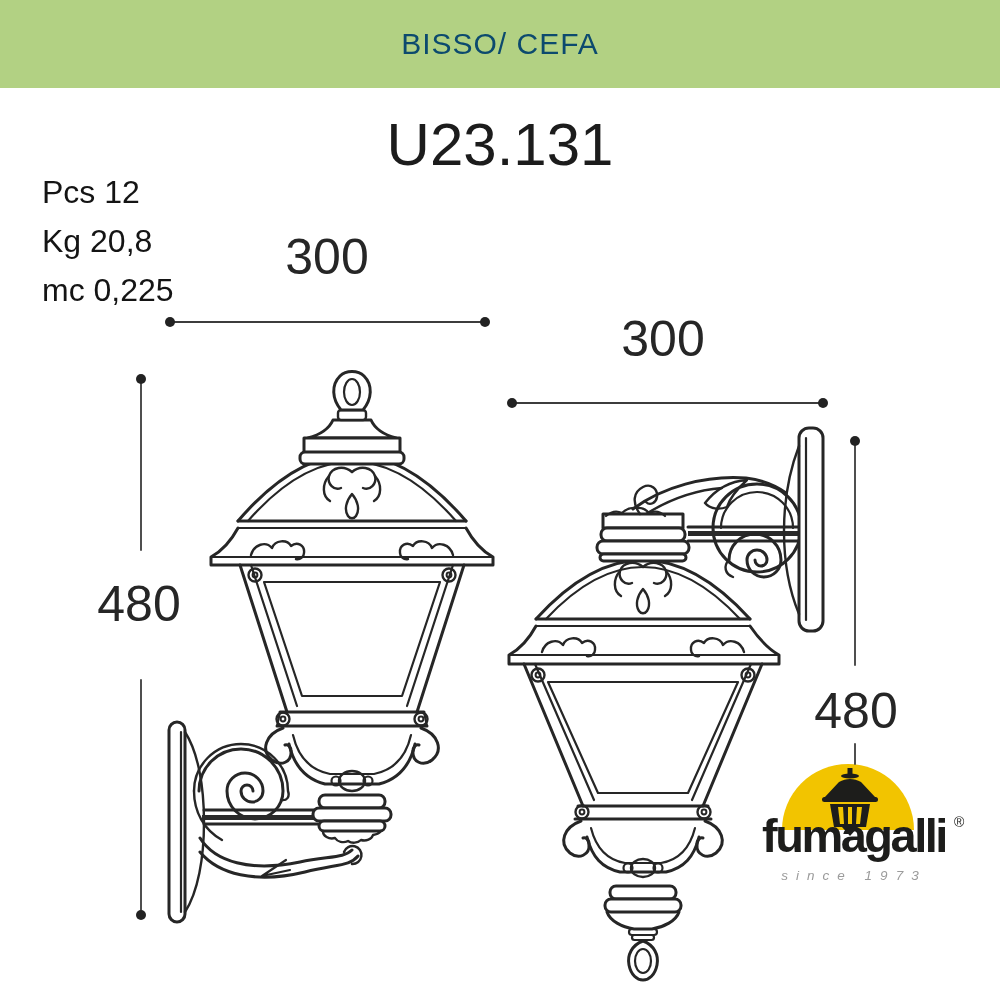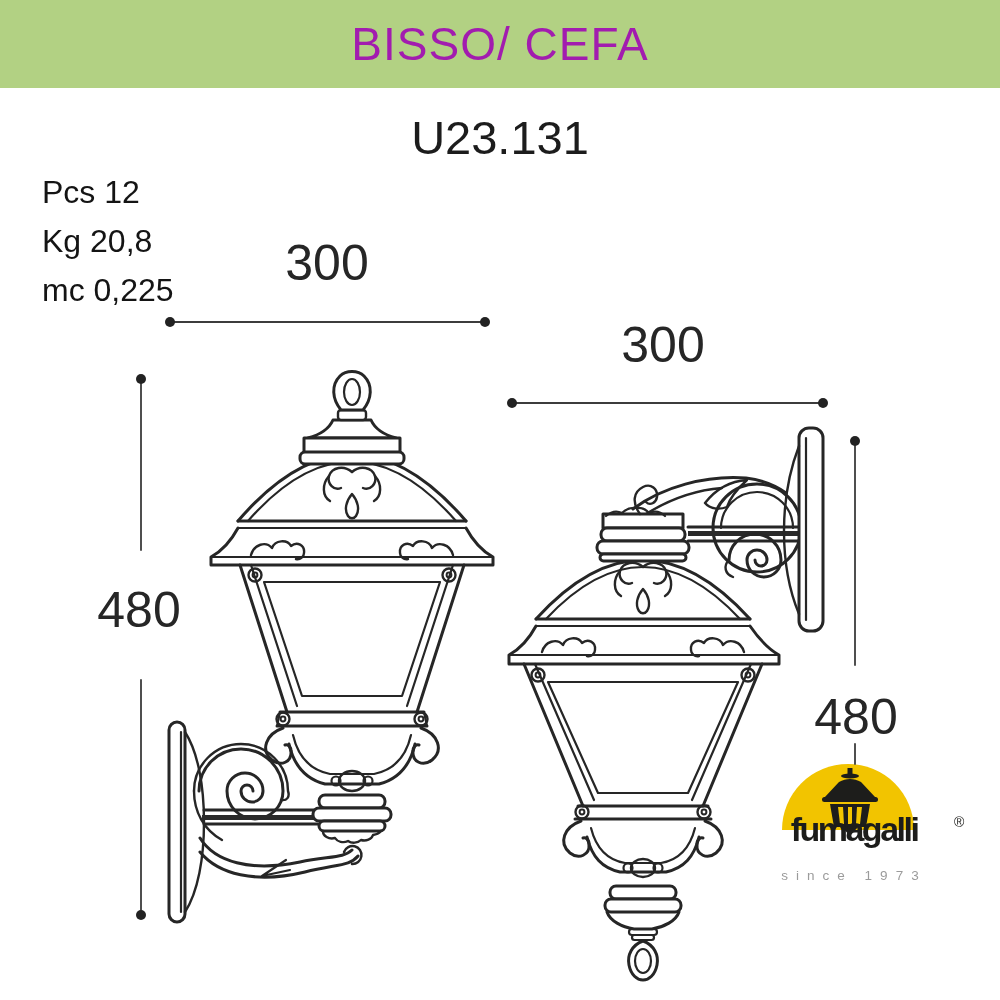--- a/index.html
+++ b/index.html
@@ -3,60 +3,60 @@
 <meta charset="utf-8">
 <style>
   html,body{margin:0;padding:0;background:#ffffff;}
   #stage{
     position:relative;width:1000px;height:1000px;background:#ffffff;overflow:hidden;
     font-family:"Liberation Sans", sans-serif;
   }
   
   .header-band{
     position:absolute;left:0;top:0;width:1000px;height:88px;
-    background:#b2d183;color:#a21caf;
+    background:#b2d183;color:#0c4a6e;
     display:flex;align-items:center;justify-content:center;
-    font-size:46px;letter-spacing:1px;
+    font-size:30px;letter-spacing:1px;
   }
   
   .model-code{
     position:absolute;left:0;top:110px;width:1000px;text-align:center;
-    font-size:47px;color:#1c1c1c;
+    font-size:60px;color:#1c1c1c;
   }
   
   .specs{
     position:absolute;left:42px;top:168px;color:#141414;
     font-size:32px;line-height:49px;white-space:nowrap;
   }
   
   .dim{
     position:absolute;width:130px;text-align:center;
-    font-size:50px;color:#262626;line-height:50px;margin-top:6px;
+    font-size:50px;color:#262626;line-height:50px;
   }
   #dim-up-w{left:262px;top:232px;}
   #dim-down-w{left:598px;top:314px;}
   #dim-up-h{left:74px;top:579px;}
   #dim-down-h{left:791px;top:686px;}
   
   .art{position:absolute;left:0;top:0;width:1000px;height:1000px;}
   
   .logo-dome{
     position:absolute;left:782px;top:764px;width:132px;height:66px;
     background:#f2c400;border-radius:132px 132px 0 0;
   }
   .logo-brand{
     position:absolute;left:748px;top:812px;width:212px;text-align:center;
-    font-size:34px;font-weight:bold;letter-spacing:-2.5px;color:#1d1d1b;line-height:1;
+    font-size:47px;font-weight:bold;letter-spacing:-2.5px;color:#1d1d1b;line-height:1;
   }
   .logo-reg{
     position:absolute;left:954px;top:814px;font-size:14px;color:#1d1d1b;
   }
   .logo-since{
     position:absolute;left:748px;top:869px;width:212px;text-align:center;
-    font-size:13.5px;letter-spacing:8px;color:#9b9b9b;line-height:1;white-space:nowrap;
+    font-size:13.5px;letter-spacing:8px;color:#9b9b9b;line-height:1;white-space:nowrap;font-style:italic;
   }
   .logo-made1,.logo-made2{
     position:absolute;left:744px;width:224px;text-align:center;
     font-size:44px;color:#141414;line-height:1;
   }
   .logo-made1{top:884px;}
   .logo-made2{top:927px;}
 </style>
 </head>
 <body>

